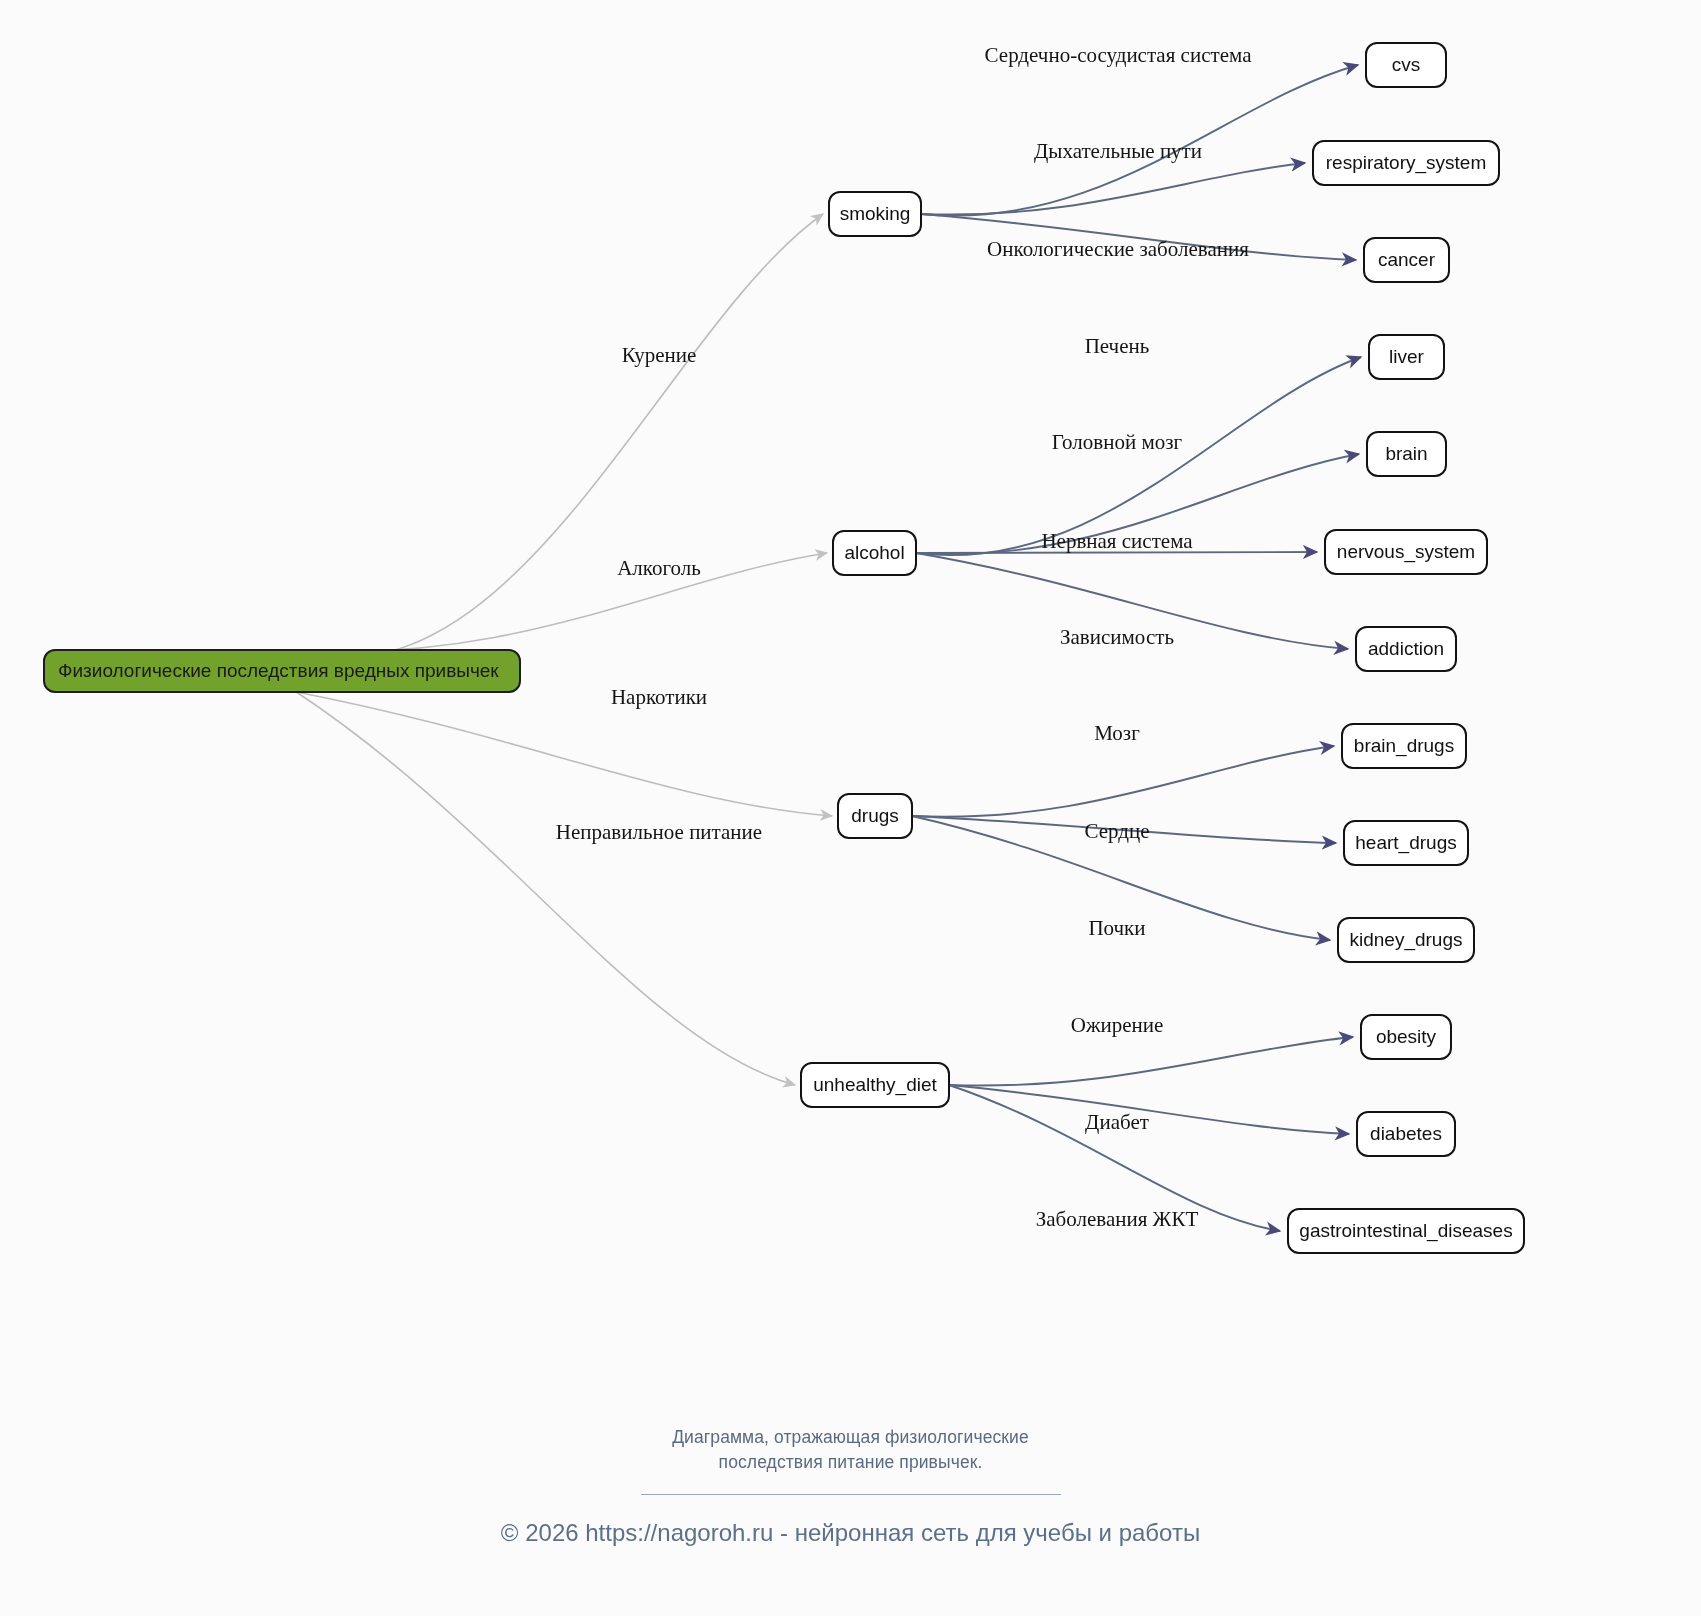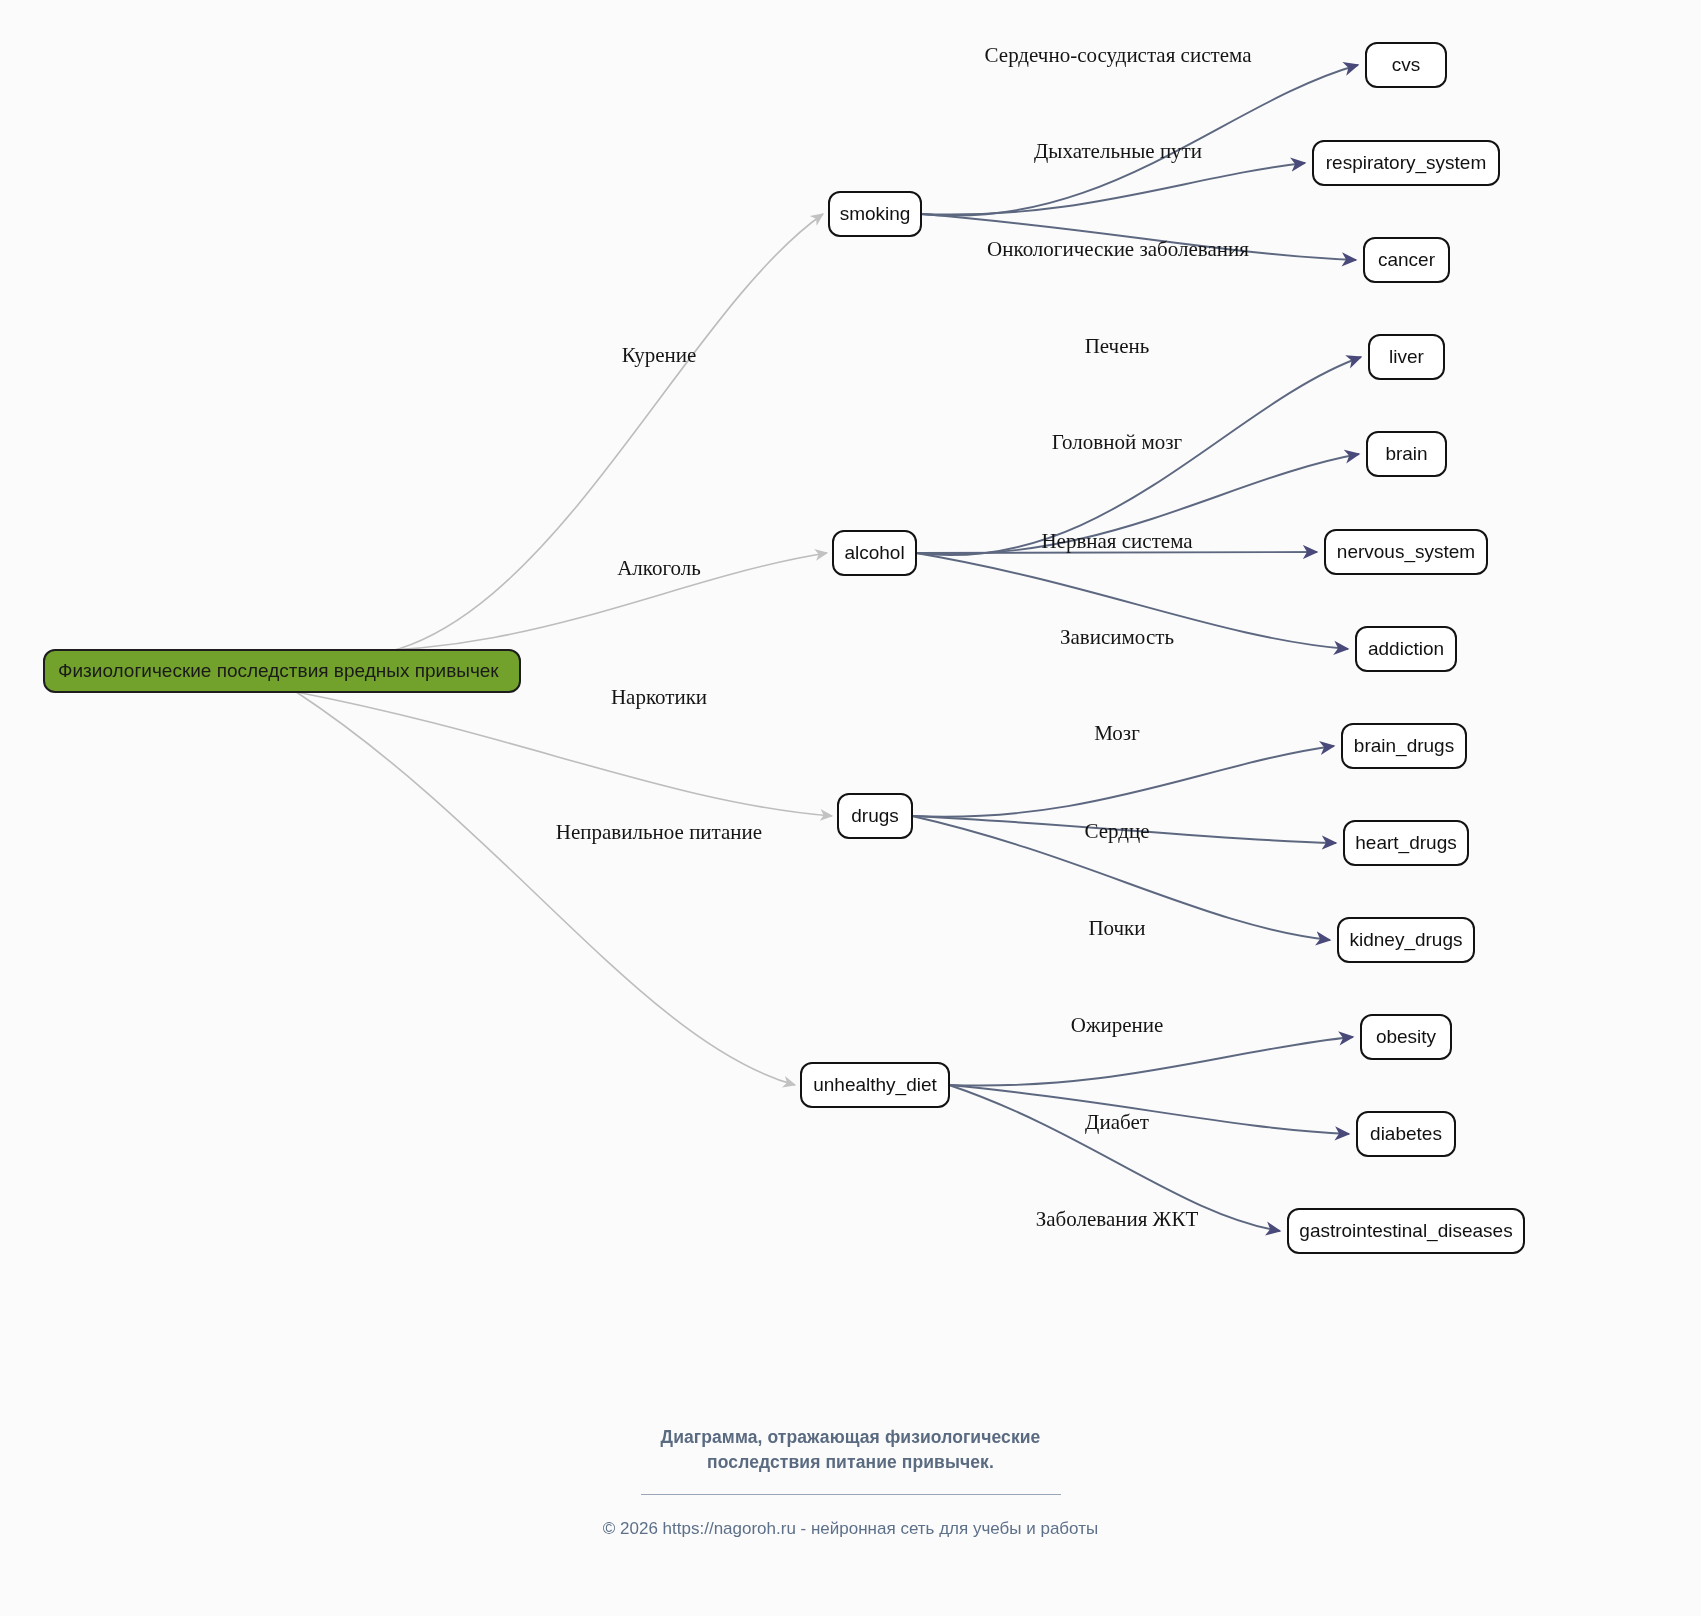--- a/index.html
+++ b/index.html
@@ -66,36 +66,36 @@
   .caption-block {
     position: absolute;
     left: 0;
     right: 0;
     top: 1425px;
     text-align: center;
   }
   .caption-text {
     font-family: "Liberation Sans", sans-serif;
     font-size: 17.5px;
-    font-weight: bold;
+    font-weight: normal;
     color: #5a6a80;
     line-height: 1.45;
     letter-spacing: 0.1px;
     max-width: 560px;
     margin: 0 auto;
   }
   .caption-rule {
     width: 420px;
     height: 0;
     border-top: 1px solid #9aa7b8;
     margin: 18px auto 0 auto;
   }
   .footer-text {
     font-family: "Liberation Sans", sans-serif;
-    font-size: 17px;
+    font-size: 24px;
     color: #5d7089;
     text-align: center;
     margin-top: 24px;
   }
 </style>
 </head>
 <body>
 
 <div id="diagram-root">
   <svg id="graph" viewBox="0 0 1701 1616" xmlns="http://www.w3.org/2000/svg">

